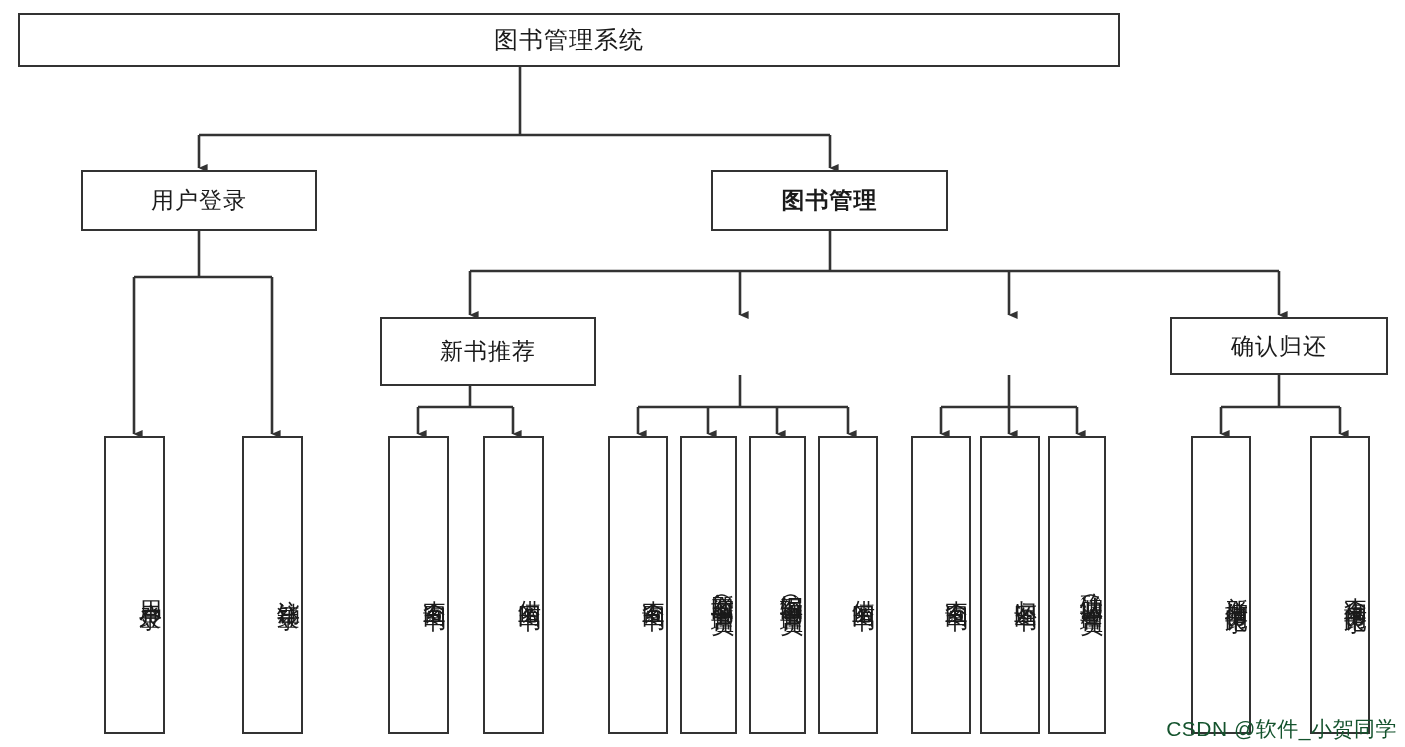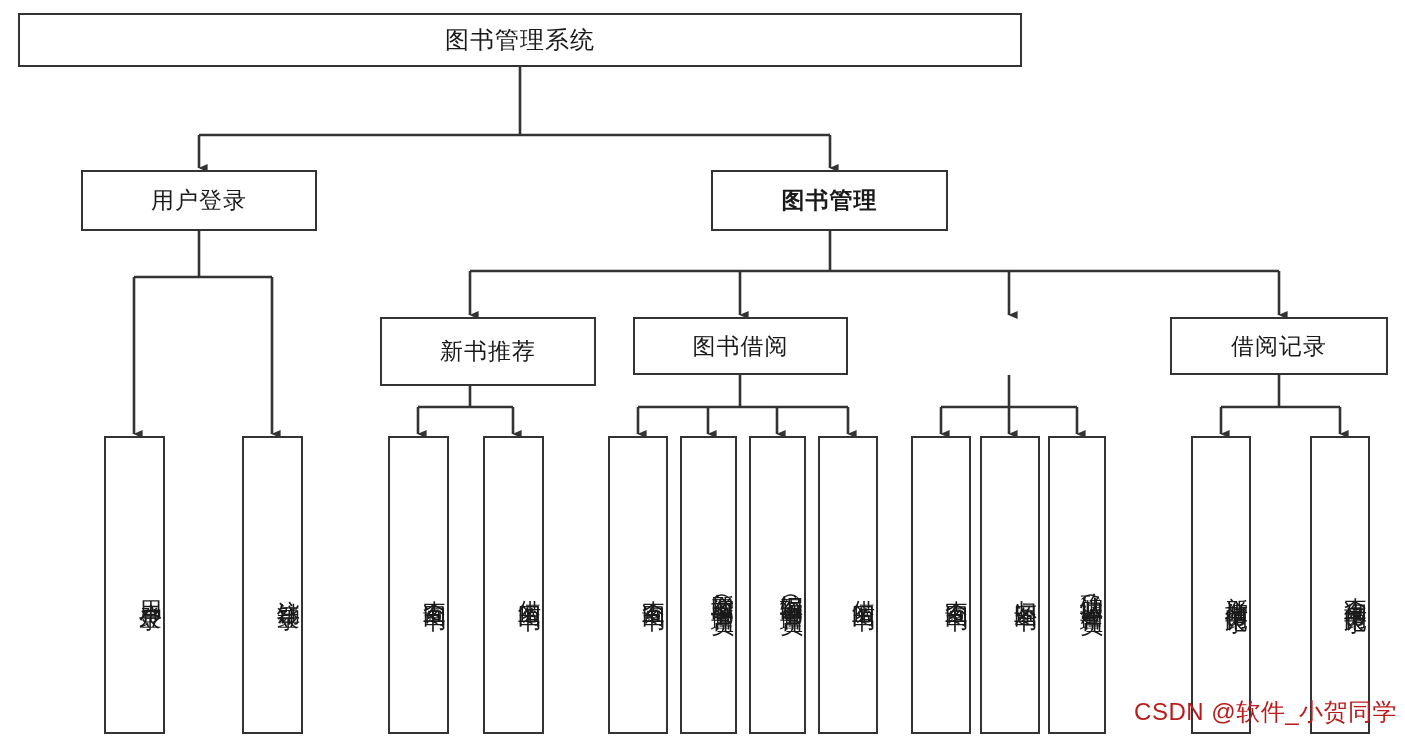--- a/index.html
+++ b/index.html
@@ -56,23 +56,23 @@
     writing-mode: vertical-rl;
     text-orientation: upright;
     white-space: nowrap;
   }
   #root-node {
     font-size: 24px;
   }
   .watermark {
     position: absolute;
     right: 8px;
-    bottom: 19px;
-    font-size: 24px;
-    color: #b91c1c;
+    bottom: 4px;
+    font-size: 21px;
+    color: #14532d;
     letter-spacing: 0.5px;
     white-space: nowrap;
   }
 </style>
 </head>
 <body>
 
 <div id="canvas">
 
   <svg class="wires" viewBox="0 0 1405 747">
@@ -121,32 +121,31 @@
       <path d="M1009,407 L1009,434" marker-end="url(#arrow)"></path>
       <path d="M1077,407 L1077,434" marker-end="url(#arrow)"></path>
 
       <path d="M1279,375 L1279,407"></path>
       <path d="M1221,407 L1340,407"></path>
       <path d="M1221,407 L1221,434" marker-end="url(#arrow)"></path>
       <path d="M1340,407 L1340,434" marker-end="url(#arrow)"></path>
     </g>
   </svg>
 
-  <div class="node horiz" id="root-node" style="left:18px;top:13px;width:1004px;height:54px;">图书管理系统</div>
+  <div class="node horiz" id="root-node" style="left:18px;top:13px;width:1102px;height:54px;">图书管理系统</div>
 
   <div class="node horiz" style="left:81px;top:170px;width:236px;height:61px;">用户登录</div>
 
   <div class="node horiz" style="left:711px;top:170px;width:237px;height:61px;font-weight:bold;">图书管理</div>
 
   <div class="node horiz" style="left:380px;top:317px;width:216px;height:69px;">新书推荐</div>
 
-  <div class="node horiz" style="left:633px;top:317px;width:215px;height:58px;">图书借阅</div>
 
 
-  <div class="node horiz" style="left:1170px;top:317px;width:218px;height:58px;">借阅记录</div>
+  <div class="node horiz" style="left:1170px;top:317px;width:218px;height:58px;">确认归还</div>
 
   <div class="node vert" style="left:104px;top:436px;width:61px;height:298px;">
     <span class="vtext">用户登录</span>
   </div>
 
   <div class="node vert" style="left:242px;top:436px;width:61px;height:298px;">
     <span class="vtext">注销登录</span>
   </div>
 
   <div class="node vert" style="left:388px;top:436px;width:61px;height:298px;">

